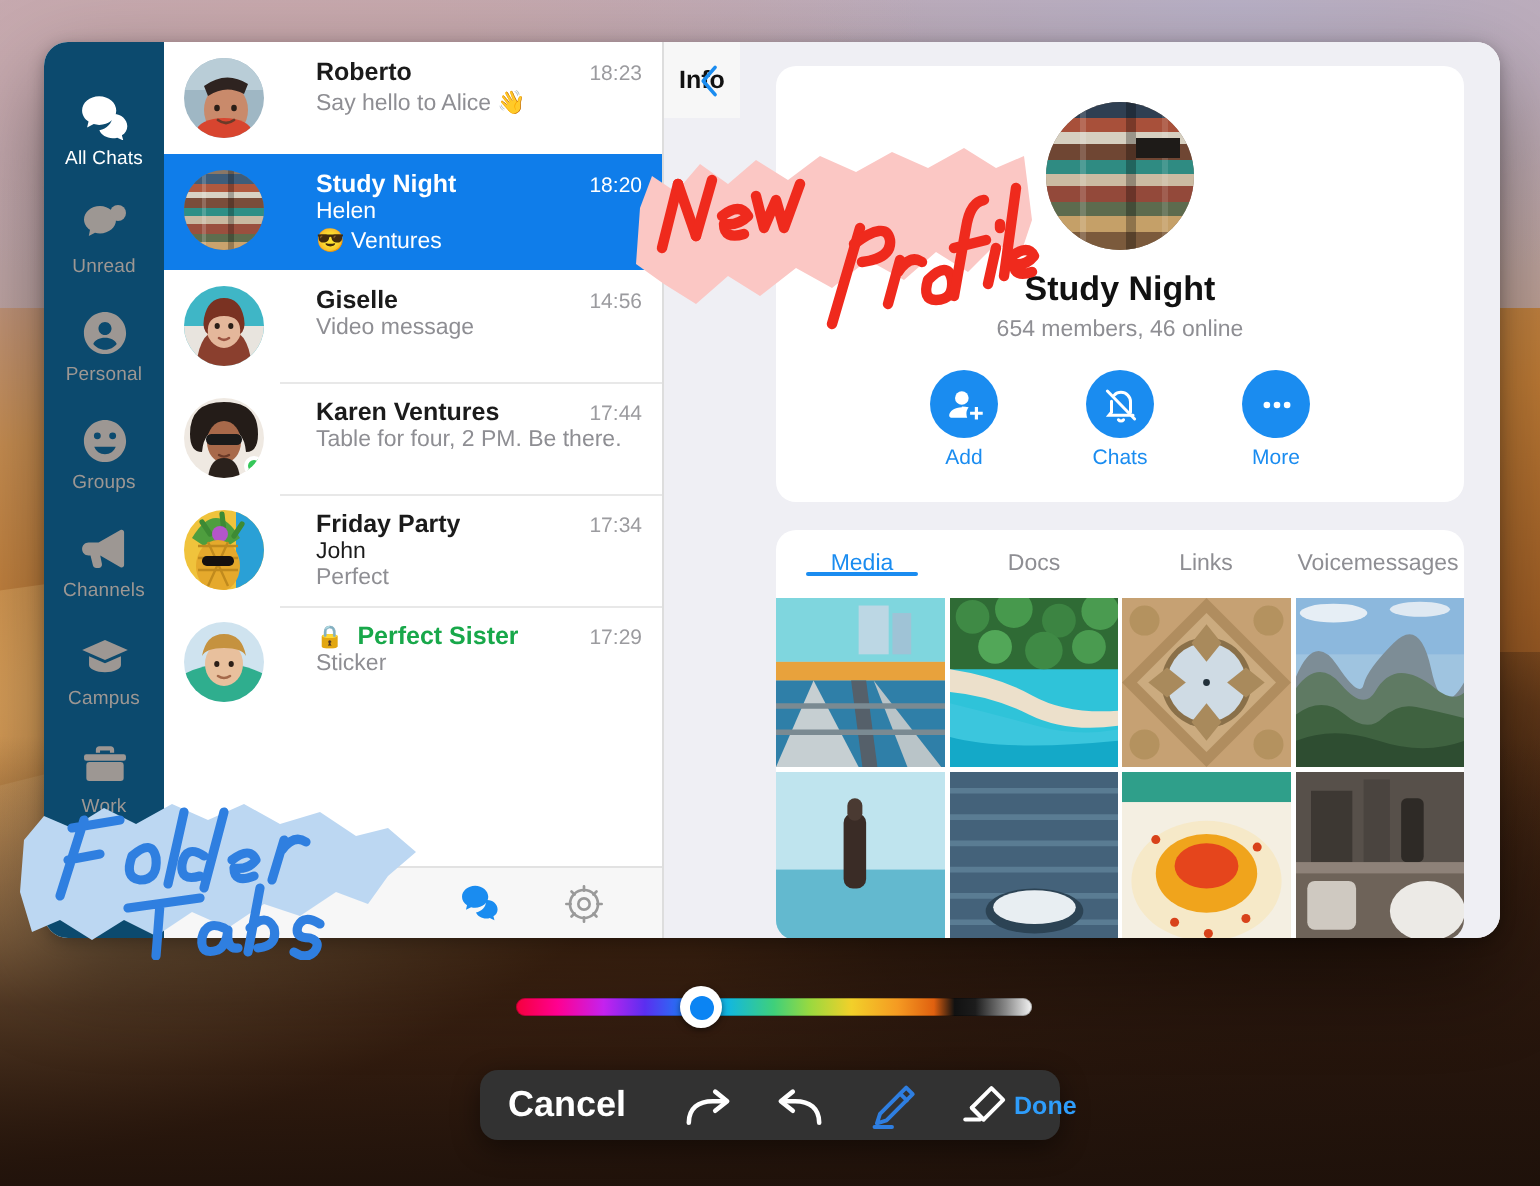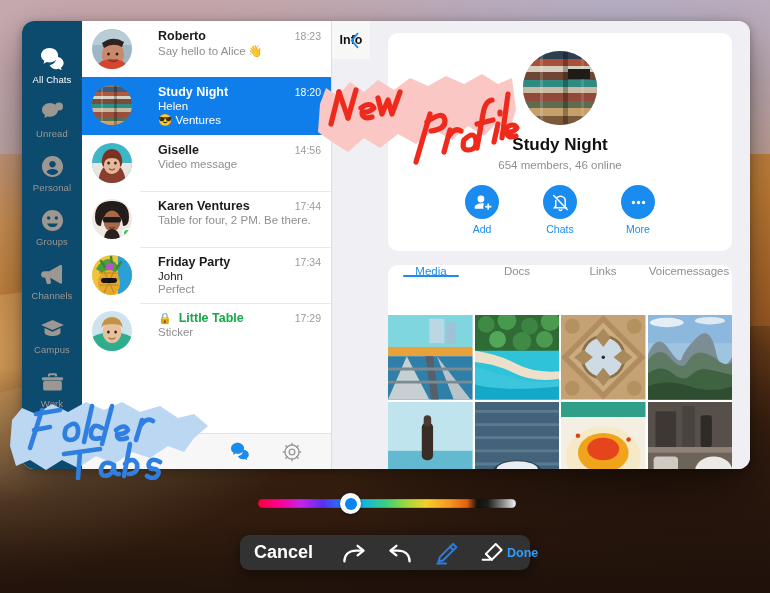--- a/index.html
+++ b/index.html
@@ -139,21 +139,21 @@
   #profile-sub { font-size:11.5px; color:#8e8e93; margin-top:4px; }
   #profile-actions { display:flex; justify-content:center; gap:44px; margin-top:14px; }
   .action-btn { display:flex; flex-direction:column; align-items:center; gap:4px; cursor:pointer; }
   .action-circle {
     width:34px; height:34px; border-radius:50%; background:#1a8cf0;
     display:flex; align-items:center; justify-content:center;
   }
   .action-label { font-size:10.5px; color:#1a8cf0; }
 
   #media-card { background:#ffffff; border-radius:10px; margin-top:14px; overflow:hidden; }
-  #media-tabs { display:flex; height:50px; align-items:flex-start; }
+  #media-tabs { display:flex; height:34px; align-items:center; }
   .media-tab {
     flex:1; display:flex; align-items:center; justify-content:center;
     font-size:11.5px; color:#8e8e93; position:relative; cursor:pointer;
   }
   .media-tab.active { color:#1a8cf0; }
   .media-tab.active::after {
     content:""; position:absolute; left:18%; right:18%; bottom:0; height:2.5px;
     background:#1a8cf0; border-radius:2px;
   }
   #media-grid { display:grid; grid-template-columns:repeat(4,1fr); gap:2px; }
@@ -407,21 +407,21 @@
             <ellipse cx="20" cy="21" rx="9.5" ry="11" fill="#e8c09d"></ellipse>
             <path d="M9 17q2-11 11-11t11 11q-2-4-11-4T9 17z" fill="#c5923f"></path>
             <ellipse cx="16.4" cy="21" rx="1.3" ry="1.5" fill="#2b1f18"></ellipse>
             <ellipse cx="23.6" cy="21" rx="1.3" ry="1.5" fill="#2b1f18"></ellipse>
             <path d="M17 27q3 2 6 0" stroke="#a4694a" stroke-width="1.3" fill="none" stroke-linecap="round"></path>
           </svg>
         </div>
         <div class="chat-body">
           <div class="chat-line1">
             <span class="lock-glyph">🔒</span>
-            <span class="chat-title secret">Little Table</span>
+            <span class="chat-title secret">Perfect Sister</span>
             <span class="chat-time">17:29</span>
           </div>
           <div class="chat-preview">Sticker</div>
         </div>
       </div>
     </div>
 
     <div id="chatlist-footer">
       <div class="fbtn">
         <svg viewBox="0 0 24 22" width="21" height="19" fill="#1a8cf0">

